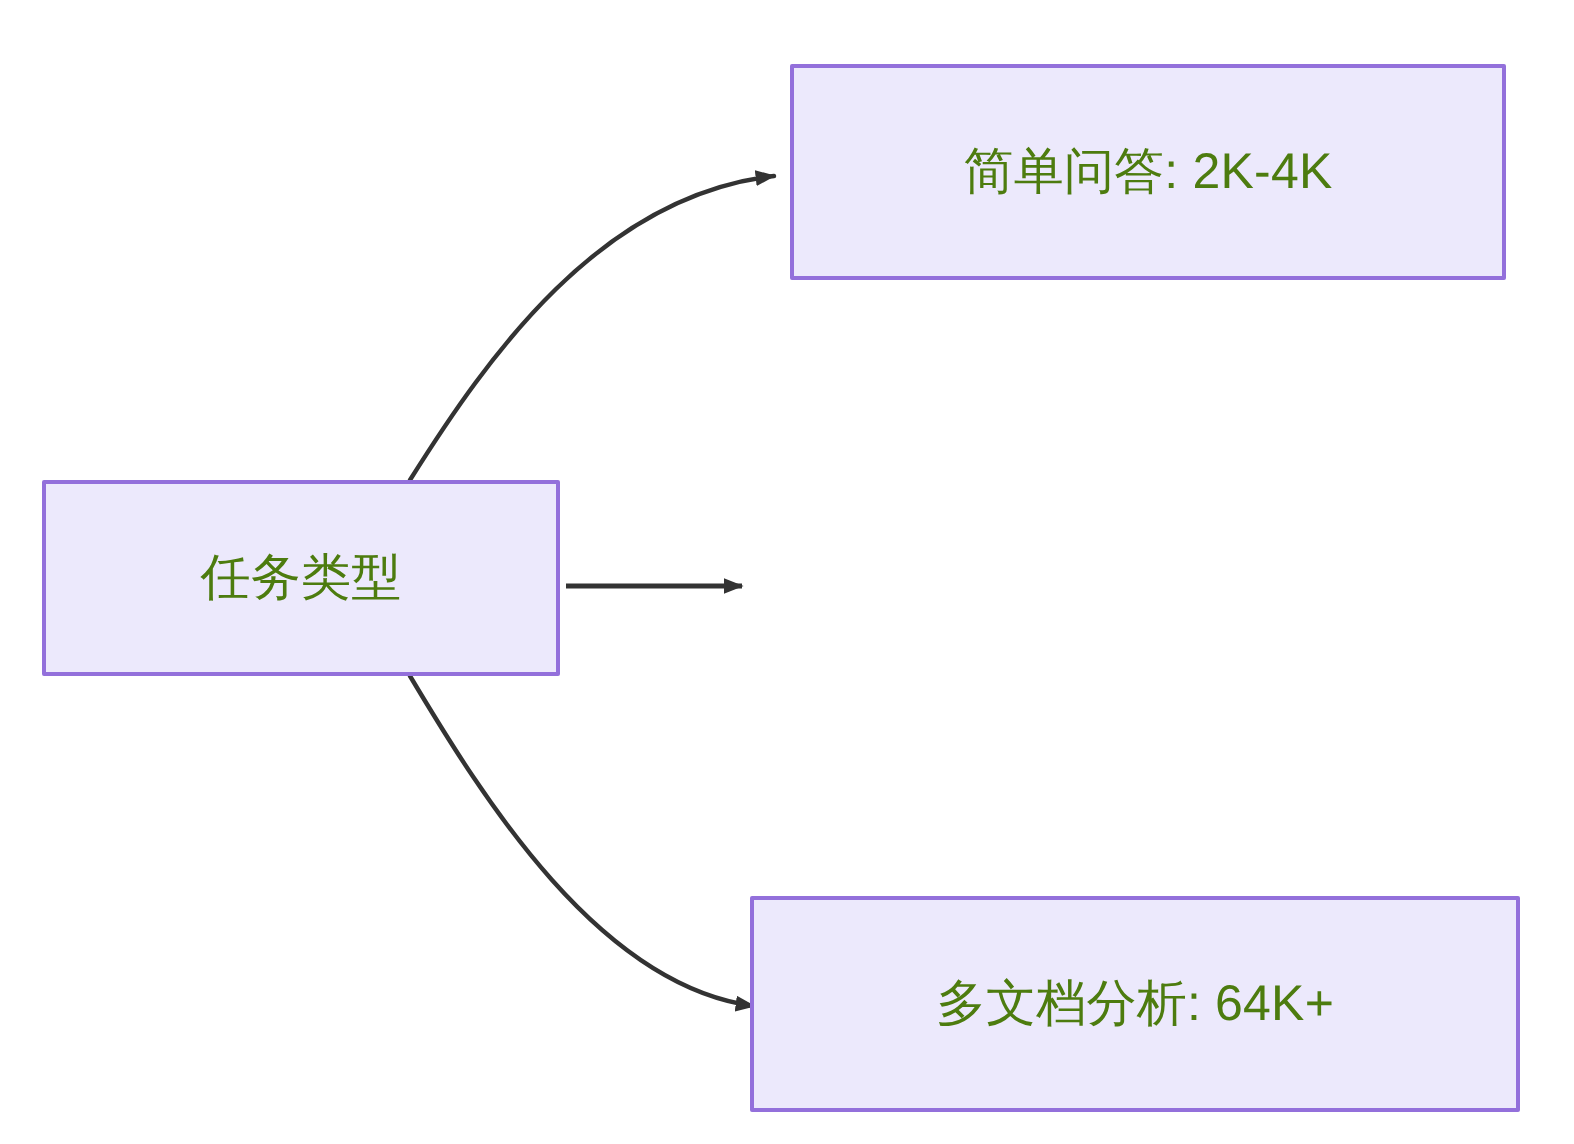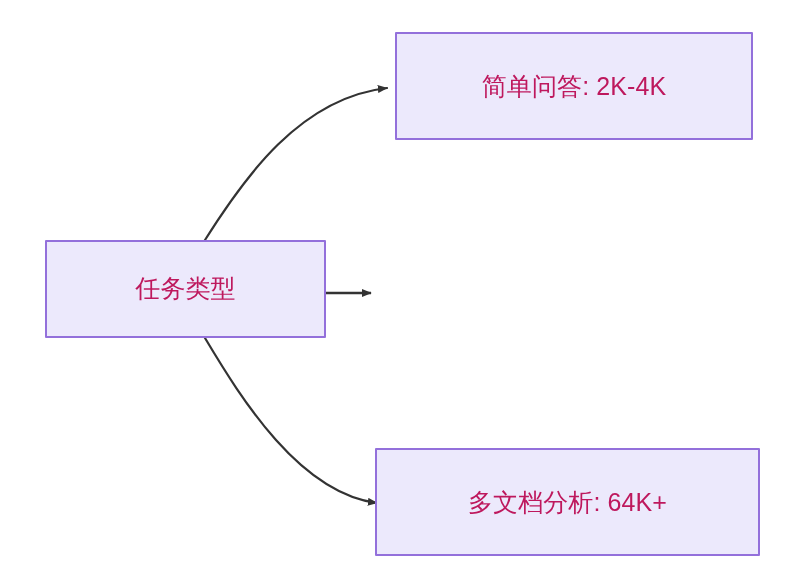--- a/index.html
+++ b/index.html
@@ -35,29 +35,28 @@
     display: flex;
     align-items: center;
     justify-content: center;
     color: #333333;
     text-align: center;
   }
   .node-label {
     font-size: 25px;
     line-height: 1.2;
     letter-spacing: 0.1px;
-    color: #be185d;
+    color: #4d7c0f;
     white-space: nowrap;
   }
   #node-root {
-    left: 45px;
+    left: 21px;
     top: 240px;
-    width: 281px;
+    width: 259px;
     height: 98px;
-    font-family: Liberation Serif, serif;
   }
   #node-simple-qa {
     left: 395px;
     top: 32px;
     width: 358px;
     height: 108px;
   }
   #node-doc-summary {
     left: 379px;
     top: 240px;

